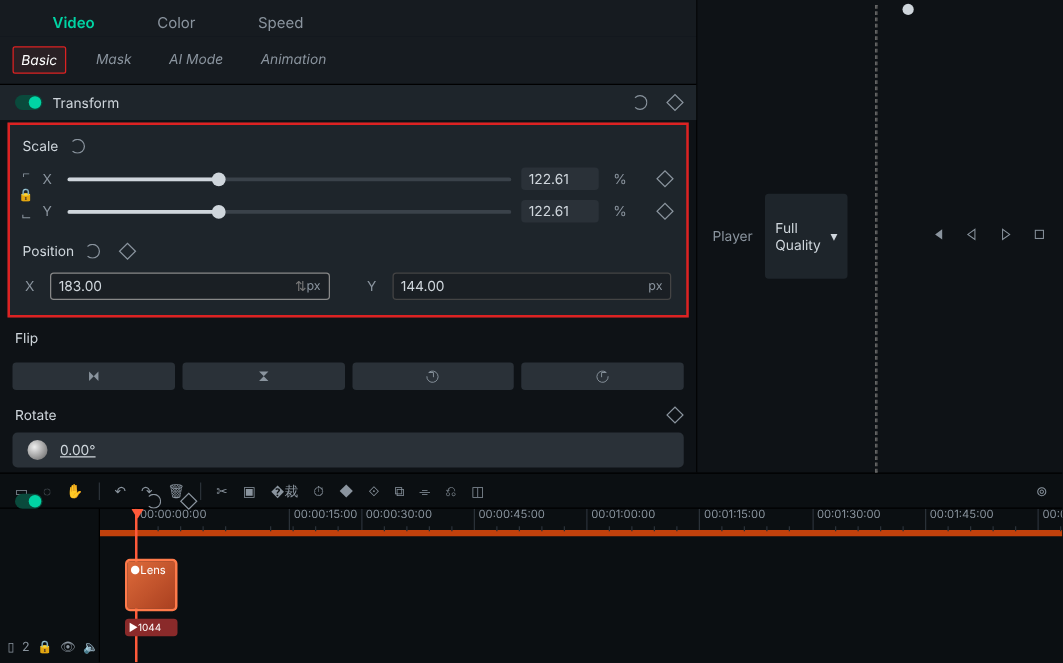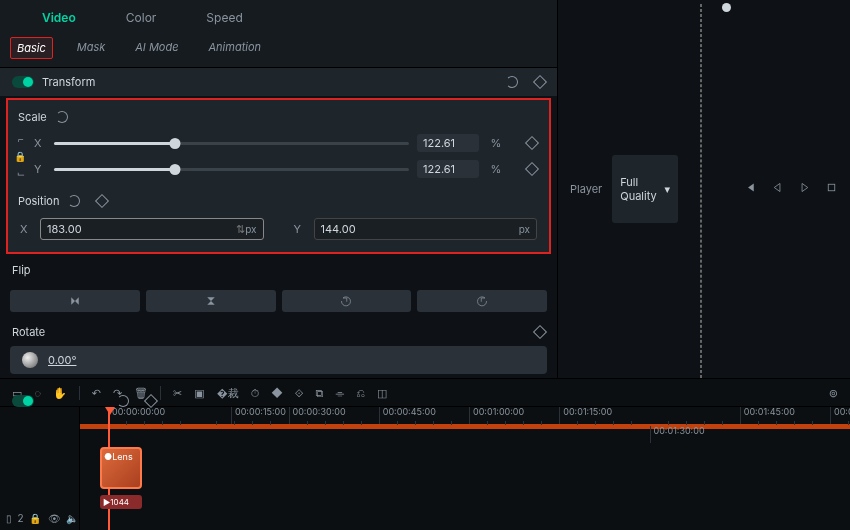--- a/index.html
+++ b/index.html
@@ -361,21 +361,21 @@
             <div class="tick" style="left: 389px;">00:01:00:00</div>
             <div class="minor" style="left: 407.05px;"></div>
             <div class="minor" style="left: 425.1px;"></div>
             <div class="minor" style="left: 443.15px;"></div>
             <div class="minor" style="left: 461.2px;"></div>
             <div class="tick" style="left: 479.25px;">00:01:15:00</div>
             <div class="minor" style="left: 497.3px;"></div>
             <div class="minor" style="left: 515.35px;"></div>
             <div class="minor" style="left: 533.4px;"></div>
             <div class="minor" style="left: 551.45px;"></div>
-            <div class="tick" style="left: 569.5px; margin-top: 19px;">00:01:30:00</div>
+            <div class="tick" style="left: 569.5px;">00:01:30:00</div>
             <div class="minor" style="left: 587.55px;"></div>
             <div class="minor" style="left: 605.6px;"></div>
             <div class="minor" style="left: 623.65px;"></div>
             <div class="minor" style="left: 641.7px;"></div>
             <div class="tick" style="left: 659.75px;">00:01:45:00</div>
             <div class="minor" style="left: 677.8px;"></div>
             <div class="minor" style="left: 695.85px;"></div>
             <div class="minor" style="left: 713.9px;"></div>
             <div class="minor" style="left: 731.95px;"></div>
             <div class="tick" style="left: 750px;">00:02:00</div>

